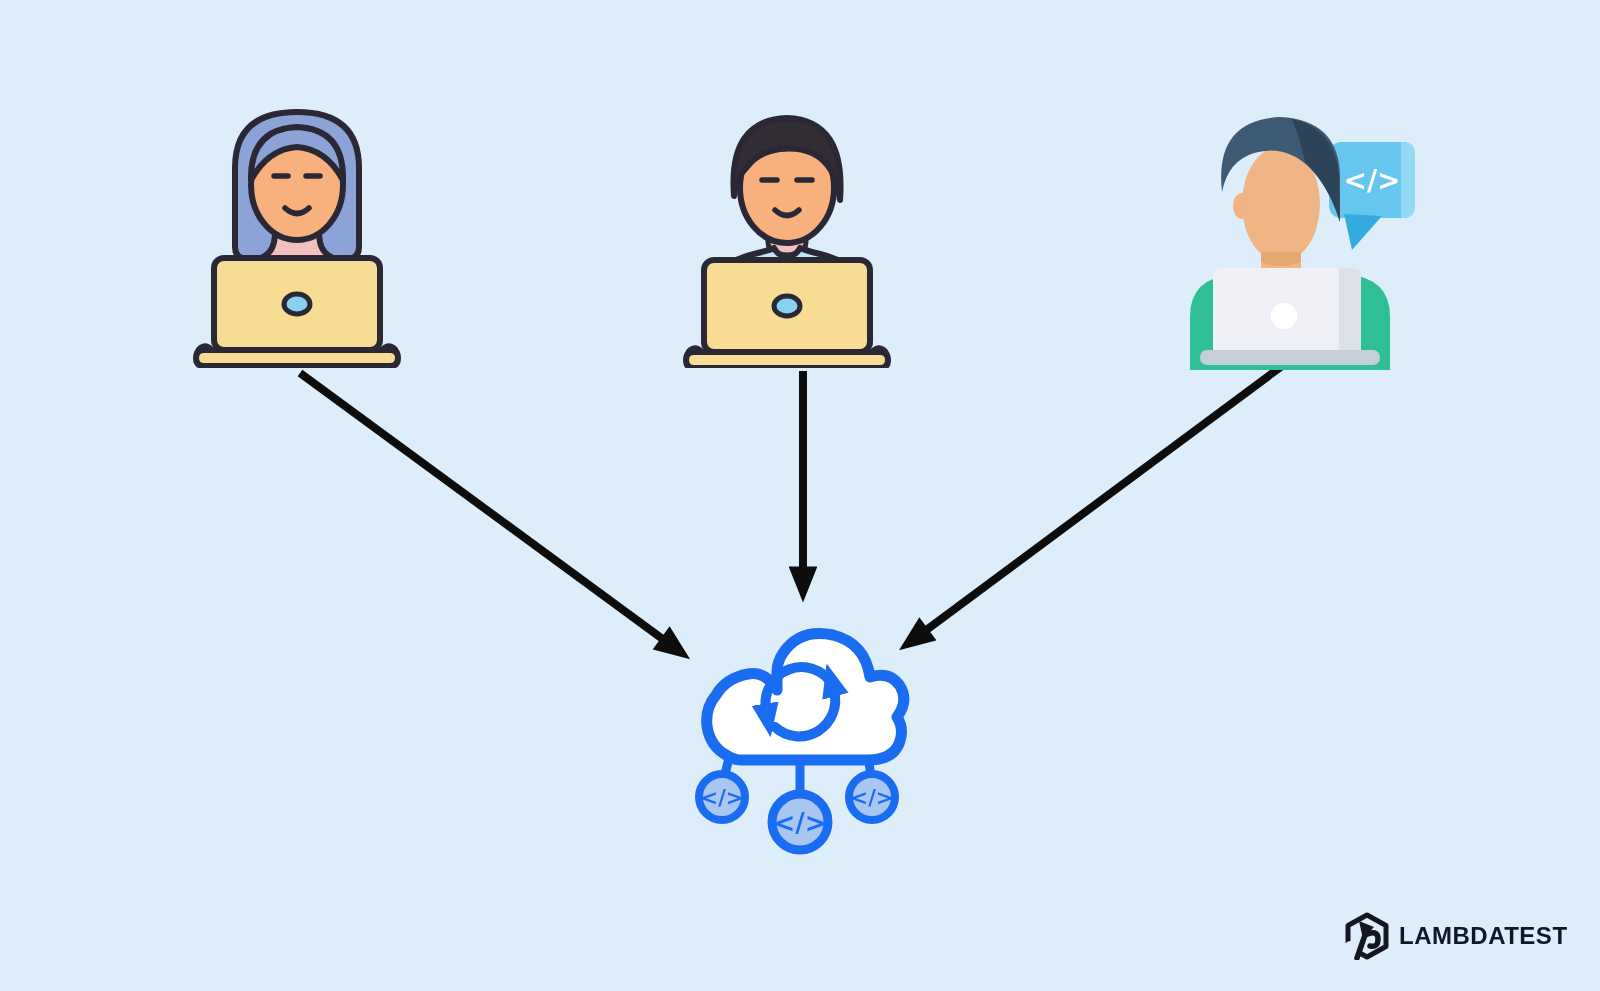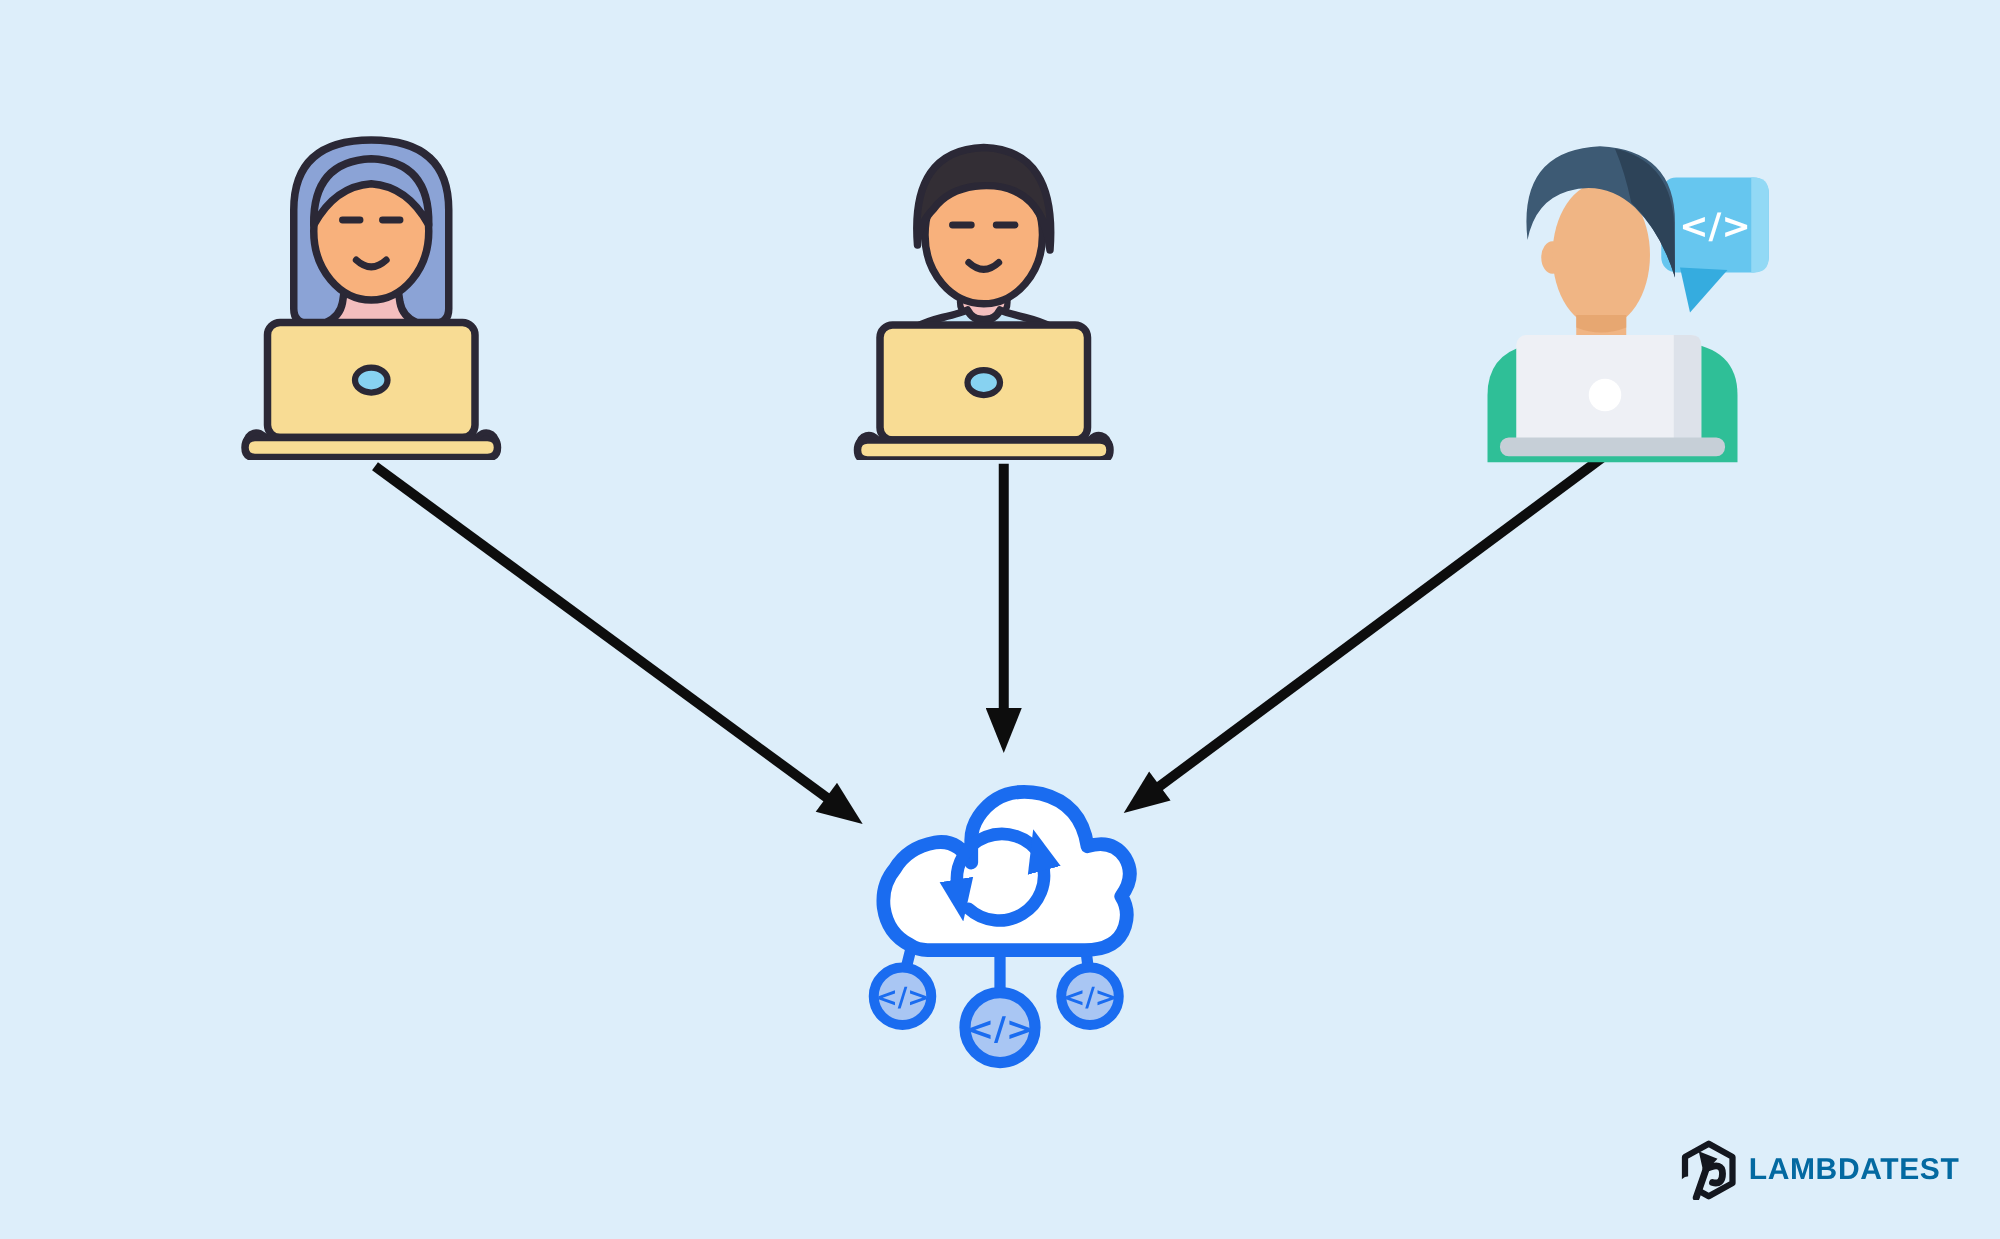--- a/index.html
+++ b/index.html
@@ -1,19 +1,19 @@
 <!DOCTYPE html>
 <html><head>
 <meta charset="utf-8">
 <style>
   html,body{margin:0;padding:0;background:#ddeefa;}
   .canvas{position:relative;width:1600px;height:991px;background:#ddeefa;overflow:hidden;font-family:"Liberation Sans",sans-serif;}
   .layer{position:absolute;}
   .logo{position:absolute;left:1344px;top:912px;display:flex;align-items:center;gap:9px;}
-  .logo-text{font-family:"Liberation Sans",sans-serif;font-weight:bold;font-size:24px;letter-spacing:0.5px;color:#0369a1;}
+  .logo-text{font-family:"Liberation Sans",sans-serif;font-weight:bold;font-size:24px;letter-spacing:0.5px;color:#0f172a;}
   .code-glyph{font-family:"DejaVu Sans",sans-serif;font-weight:bold;}
 </style>
 </head>
 <body>
 
 <div class="canvas">
 
   <svg class="layer" style="left:0;top:0" width="1600" height="991" viewBox="0 0 1600 991">
     <defs>
       <marker id="flowHead" viewBox="0 0 10 8" markerWidth="4.6" markerHeight="3.6" refX="1" refY="4" orient="auto" markerUnits="strokeWidth">

